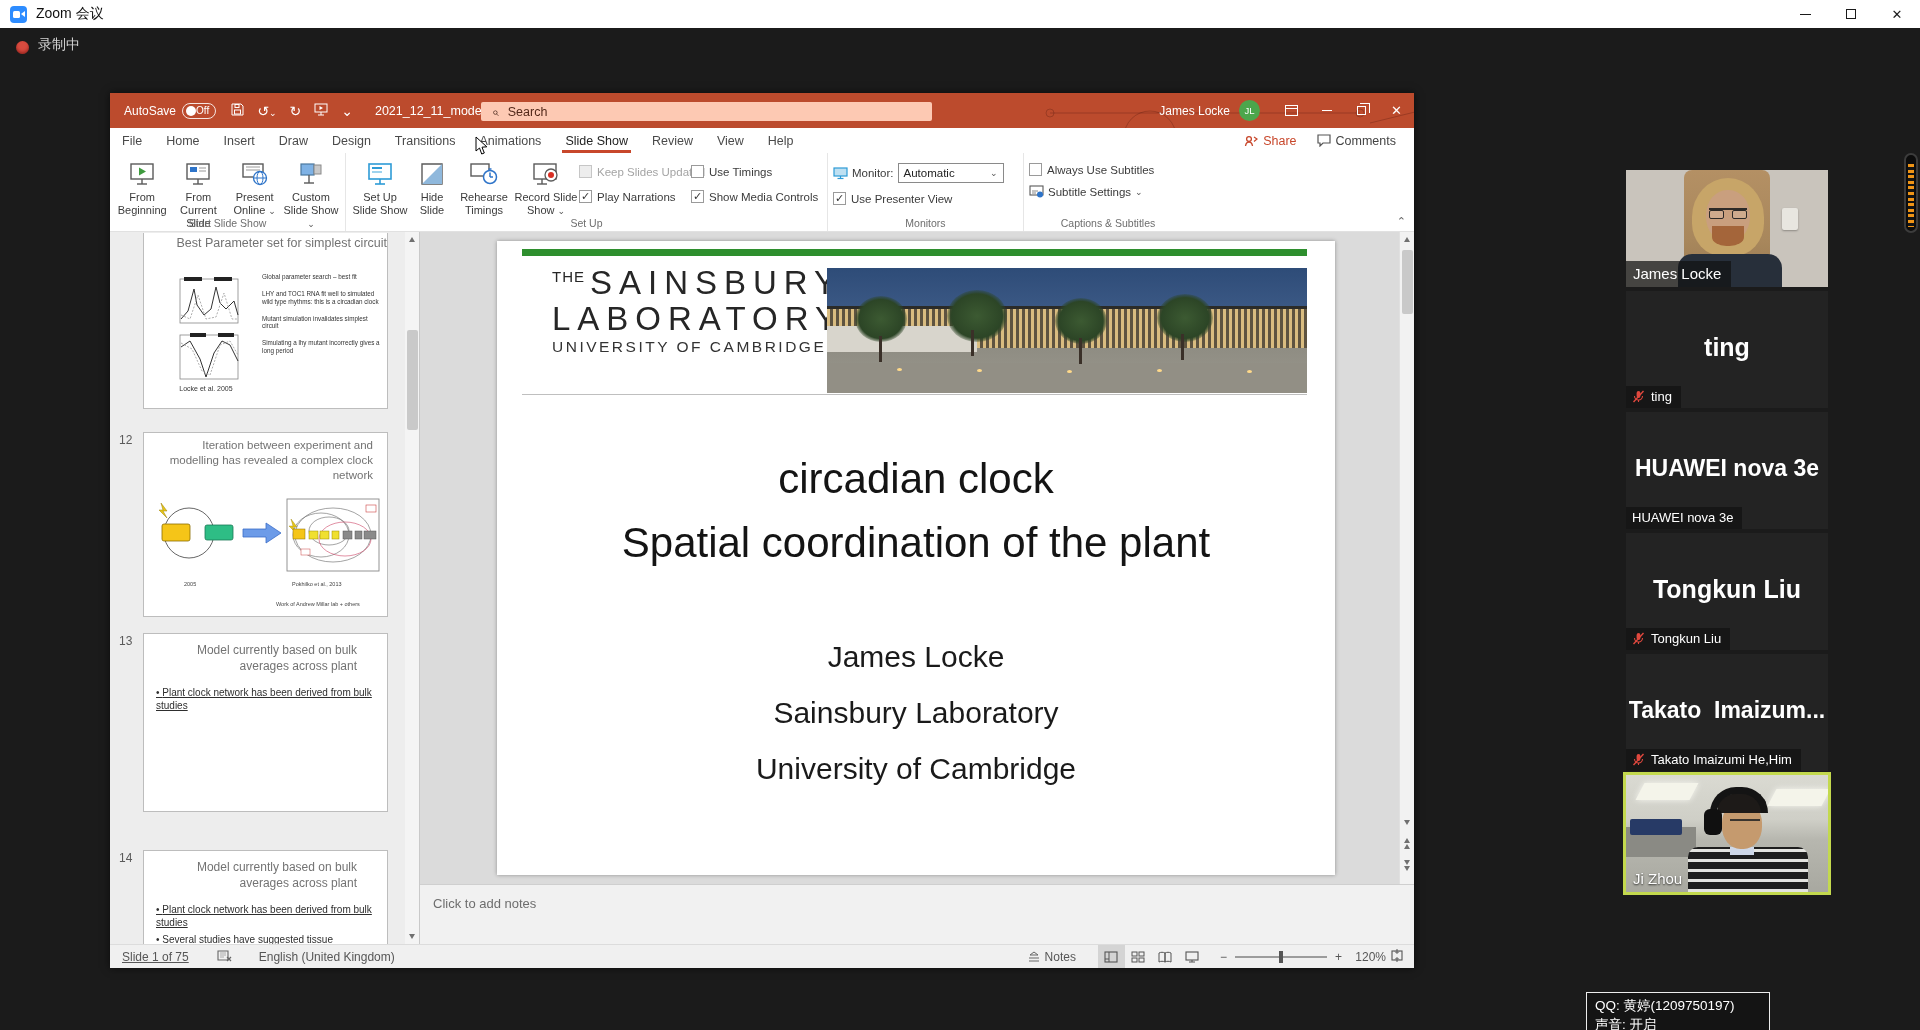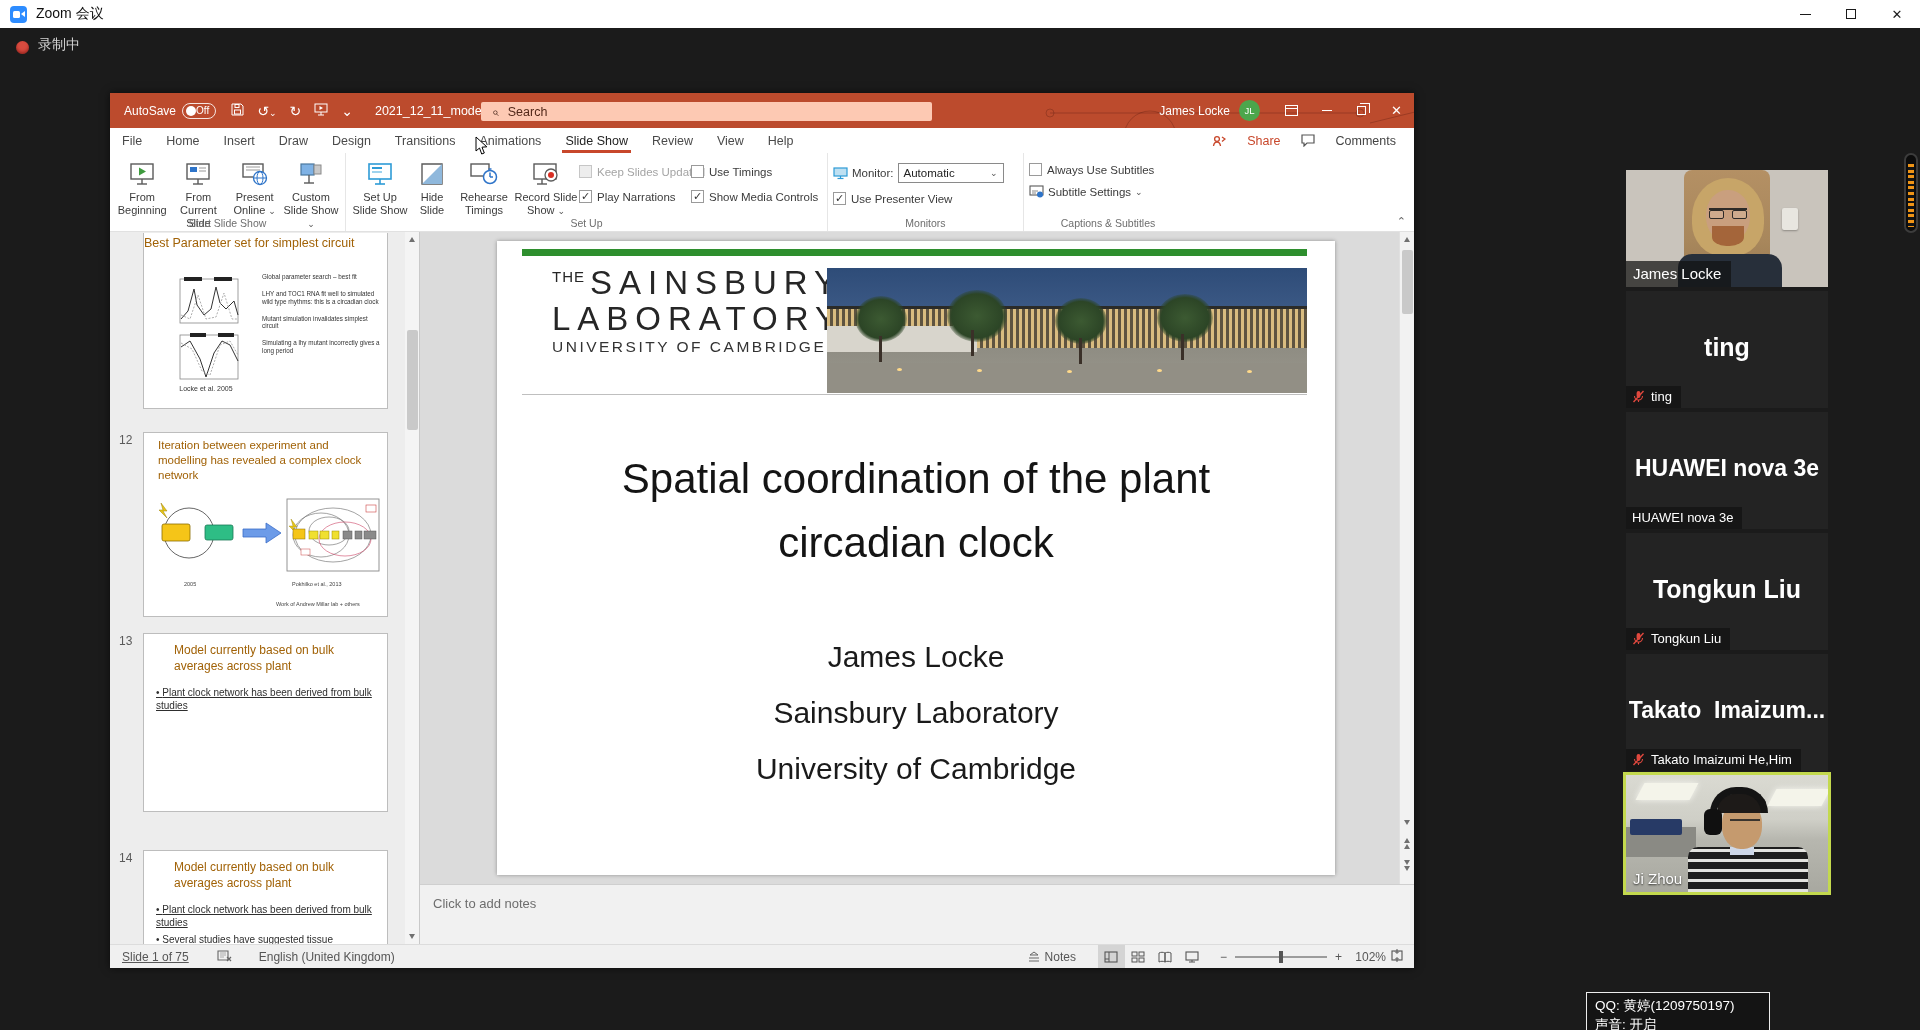--- a/index.html
+++ b/index.html
@@ -49,21 +49,21 @@
   .g-close { color:#fff; font-size:13px; }
   .ribicon { width:13px; height:11px; border:1px solid #fff; position:relative; }
   .ribicon::before { content:""; position:absolute; left:0; top:2px; width:11px; height:1px; background:#fff; }
 
   
   .ppt-tabs { position:absolute; left:0; top:35px; width:100%; height:25px; background:#fff; display:flex; align-items:center; font-size:12.5px; color:#4a4a4a; }
   .tab { padding:0 12px; height:100%; display:flex; align-items:center; position:relative; }
   .tab.active { color:#242424; }
   .tab.active::after { content:""; position:absolute; left:9px; right:9px; bottom:0; height:3px; background:#C8472B; }
   .tabs-right { margin-left:auto; display:flex; align-items:center; gap:20px; padding-right:18px; color:#444; }
-  .tr-item { display:flex; align-items:center; gap:21px; }
+  .tr-item { display:flex; align-items:center; gap:5px; }
   .mouse-cursor { position:absolute; left:365px; top:8px; z-index:5; }
 
   
   .ppt-ribbon { position:absolute; left:0; top:60px; width:100%; height:79px; background:#fff; border-bottom:1px solid #E1E1E1; display:flex; }
   .rgroup { position:relative; height:100%; border-right:1px solid #E6E6E6; padding:3px 5px 16px; display:flex; align-items:flex-start; }
   .rglabel { position:absolute; bottom:2px; left:0; right:0; text-align:center; font-size:10.5px; color:#6e6e6e; white-space:nowrap; }
   .rbtn { width:58px; display:flex; flex-direction:column; align-items:center; padding-top:3px; font-size:11px; color:#3b3b3b; text-align:center; line-height:1.18; }
   .rbtn .ric { height:30px; display:flex; align-items:center; justify-content:center; margin-bottom:2px; }
   .dd { font-size:9px; color:#555; }
   .chkcol { display:flex; flex-direction:column; gap:12px; padding-top:9px; font-size:11.5px; color:#3b3b3b; }
@@ -74,21 +74,21 @@
   .chk.disabled .box { background:#EDEDED; border-color:#c6c6c6; }
   .mongroup { display:flex; flex-direction:column; gap:9px; padding-top:7px; font-size:11.5px; color:#3b3b3b; }
   .monrow { display:flex; align-items:center; gap:4px; white-space:nowrap; }
   .mon-select { width:106px; height:20px; border:1px solid #8a8a8a; background:#fff; display:flex; align-items:center; justify-content:space-between; padding:0 5px; font-size:11.5px; color:#222; }
   .collapse-ribbon { position:absolute; right:8px; bottom:3px; font-size:11px; color:#666; }
 
   
   .thumb-panel { position:absolute; left:0; top:139px; width:310px; height:712px; background:#EDEDED; overflow:hidden; border-right:1px solid #C9C9C9; }
   .thumb { position:absolute; left:33px; width:245px; background:#fff; border:1px solid #BDBDBD; overflow:hidden; }
   .tnum { position:absolute; left:9px; font-size:12px; color:#5a5a5a; }
-  .t-title { text-align:left; color:#a16207; }
+  .t-title { text-align:right; color:#737373; }
   .thumb-scroll { position:absolute; left:295px; top:0; width:15px; height:712px; background:#F4F4F4; }
   .scroll-thumb { position:absolute; left:2px; width:11px; background:#C9C9C9; border-radius:2px; }
   .arr { position:absolute; left:4px; width:0; height:0; }
   .arr.up { border-left:3.5px solid transparent; border-right:3.5px solid transparent; border-bottom:5px solid #707070; }
   .arr.down { border-left:3.5px solid transparent; border-right:3.5px solid transparent; border-top:5px solid #707070; }
 
   
   .slide-area { position:absolute; left:310px; top:139px; width:979px; height:652px; background:#DBDBDB; }
   .slide { position:absolute; left:77px; top:9px; width:838px; height:634px; background:#fff; box-shadow:0 0 4px rgba(0,0,0,.35); }
   .green-bar { position:absolute; left:25px; top:8px; width:785px; height:7px; background:#2E8F2E; }
@@ -565,22 +565,22 @@
             <div class="wall"></div>
             <div class="ground"></div>
           <div class="tree" style="left:28px; top:28px;"></div>
           <div class="tree" style="left:120px; top:22px; width:60px; height:52px;"></div>
           <div class="tree" style="left:228px; top:30px;"></div>
           <div class="tree" style="left:330px; top:26px; width:56px; height:48px;"></div>
           <div class="glight"></div>
         </div>
         <div class="divider"></div>
         <div class="slide-title">
+          <div>circadian clock</div>
           <div>Spatial coordination of the plant</div>
-          <div>circadian clock</div>
         </div>
         <div class="slide-author">
           <div>James Locke</div>
           <div>Sainsbury Laboratory</div>
           <div>University of Cambridge</div>
         </div>
       </div>
     </div>
     <div class="main-scroll">
       <span class="arr up" style="top:5px"></span>
@@ -644,21 +644,21 @@
               <line x1="4" y1="11" x2="10" y2="11" stroke="#555"></line>
             </svg>
         </span>
         <div class="zoomctl">
           <span>−</span>
           <span class="ztrack">
               <span class="zthumb"></span>
             </span>
           <span>+</span>
         </div>
-        <span class="zpct">102%</span>
+        <span class="zpct">120%</span>
         <span class="fiticon">
           <svg width="14" height="13" viewBox="0 0 14 13">
               <rect x="2" y="2" width="10" height="9" fill="none" stroke="#555" stroke-width="1.1"></rect>
               <path d="M7 0v4M5 2.5L7 4.5 9 2.5M7 13V9M5 10.5L7 8.5 9 10.5" stroke="#555" fill="none"></path>
             </svg>
         </span>
       </div>
     </div>
   </div>
 

